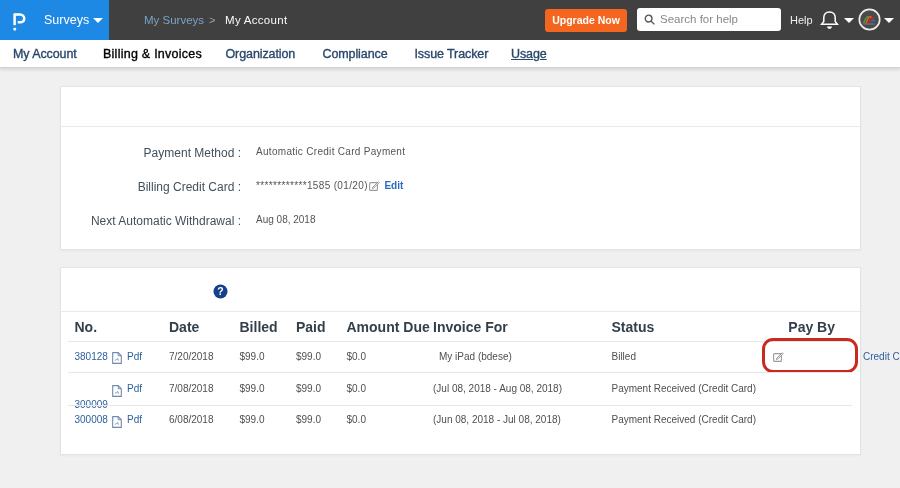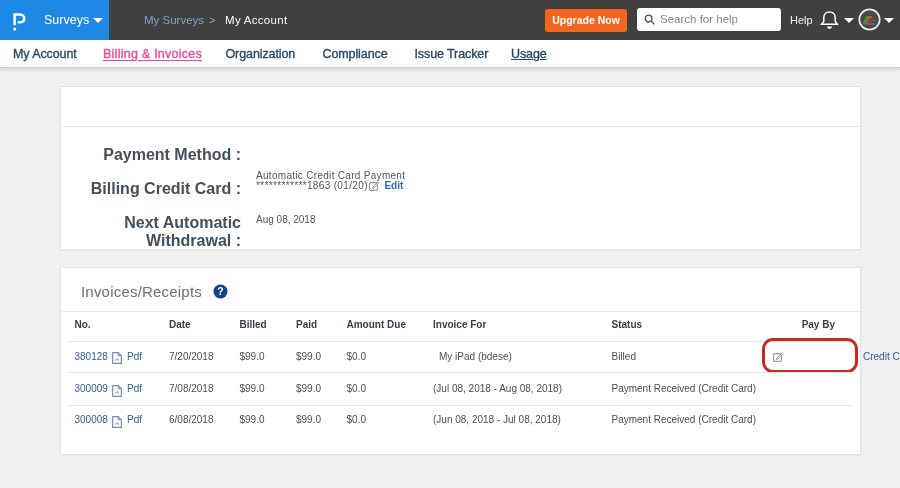--- a/index.html
+++ b/index.html
@@ -16,35 +16,35 @@
   #crumbsep { position:absolute; left:209px; top:0; height:40px; line-height:41px; color:#93a9bb; font-size:11px; }
   #crumb2 { position:absolute; left:225px; top:0; height:40px; line-height:41px; color:#fafafa; font-size:11.5px; letter-spacing:0.3px; }
   #upbtn { position:absolute; left:545px; top:9px; width:82px; height:23px; background:#f4661f; border-radius:3px; color:#fff; font-size:10.5px; font-weight:bold; text-align:center; line-height:23px; }
   #searchbox { position:absolute; left:637px; top:8px; width:144px; height:23px; background:#fff; border-radius:3px; }
   #searchtext { position:absolute; left:23px; top:0; line-height:23px; font-size:11.5px; color:#888; }
   #helptxt { position:absolute; left:790px; top:0; height:40px; line-height:40px; color:#efefef; font-size:11px; }
 
   
   #navbar { position:absolute; left:0; top:40px; width:900px; height:27.5px; background:#fff; border-bottom:1px solid #d2d2d2; box-shadow:0 2px 3px rgba(0,0,0,0.10); }
   .tab { position:absolute; top:0; height:27px; line-height:28px; font-size:12.5px; color:#29476a; -webkit-text-stroke:0.35px currentColor; letter-spacing:-0.1px; }
-  .tab.active { color:#ec4899; text-decoration:underline; text-underline-offset:2px; letter-spacing:0.25px; }
+  .tab.active { color:#000000; text-underline-offset:2px; letter-spacing:0.25px; }
 
   
   .card { position:absolute; left:60px; width:801px; background:#fff; border:1px solid #e3e3e3; box-shadow:0 1px 2px rgba(0,0,0,0.04); }
   #card1 { top:86px; height:164px; }
   #card2 { top:267px; height:188px; }
   .ht { position:absolute; color:#6f6f6f; }
   .hline { position:absolute; left:0; width:100%; border-bottom:1px solid #e9e9e9; }
 
-  .blabel { position:absolute; width:180px; text-align:right; font-size:16px; font-weight:bold; color:#42505c; }
+  .blabel { position:absolute; width:180px; text-align:right; font-size:12px; font-weight:normal; color:#42505c; }
   .bval { position:absolute; left:195px; font-size:10px; color:#555; white-space:nowrap; }
   .blink { color:#2a6bbf; font-weight:bold; }
 
   
-  .th { position:absolute; font-size:10px; font-weight:bold; color:#333f4a; white-space:nowrap; }
+  .th { position:absolute; font-size:14px; font-weight:bold; color:#333f4a; white-space:nowrap; }
   .td { position:absolute; font-size:10px; color:#4f4f4f; white-space:nowrap;text-align:center; }
   .tlink { color:#2c5f9d; }
   .rline { position:absolute; left:7px; width:784px; border-bottom:1px solid #e6e6e6; }
 
   #redbox { position:absolute; left:701px; top:70px; width:96px; height:35px; border:3.4px solid #c9291f; border-radius:11px; }
 </style>
 </head>
 <body>
 
 <div id="topbar">
@@ -91,37 +91,36 @@
   <span class="tab" style="left:225.5px;">Organization</span>
   <span class="tab" style="left:322.5px;">Compliance</span>
   <span class="tab" style="left:414.5px;">Issue Tracker</span>
   <span class="tab" style="left:511px;text-decoration:underline;">Usage</span>
 </div>
 
 <div class="card" id="card1">
   <div class="hline" style="top:39px;"></div>
 
   <div class="blabel" style="top:59px;">Payment Method :</div>
-  <div class="bval" style="top:59px; letter-spacing:0.3px;margin-top:24px;">Automatic Credit Card Payment</div>
+  <div class="bval" style="top:59px; letter-spacing:0.3px;">Automatic Credit Card Payment</div>
 
   <div class="blabel" style="top:93px;">Billing Credit Card :</div>
-  <div class="bval" style="top:93px;"><span style="letter-spacing:0.35px;">************1863 (01/20)</span>
+  <div class="bval" style="top:93px;"><span style="letter-spacing:0.35px;">************1585 (01/20)</span>
     <svg style="vertical-align:-2px; margin-left:-2px;" width="11" height="11" viewBox="0 0 11 11">
       <rect x="0.6" y="2.6" width="7.8" height="7.8" rx="1" fill="none" stroke="#9a9a9a" stroke-width="1.1"></rect>
       <path d="M3.8 7.2 L9.3 1.7 L10.2 2.6 L4.7 8.1 L3.4 8.5 Z" fill="#fff" stroke="#8b8b8b" stroke-width="0.9"></path>
     </svg>
     <span class="blink" style="margin-left:2px;">Edit</span>
   </div>
 
   <div class="blabel" style="top:127px;">Next Automatic Withdrawal :</div>
   <div class="bval" style="top:127px;">Aug 08, 2018</div>
 </div>
 
 <div class="card" id="card2">
-  <span class="ht" style="left:20px; top:15px; font-size:15px; letter-spacing:0.2px;">Invoices/Receipts</span>
   <svg class="abs" style="left:152px; top:16px;" width="15" height="15" viewBox="0 0 15 15">
     <circle cx="7.5" cy="7.5" r="7" fill="#14408c"></circle>
     <text x="7.5" y="11.2" font-size="10.5" font-weight="bold" fill="#fff" text-anchor="middle" font-family="Liberation Sans, sans-serif">?</text>
   </svg>
   <div class="hline" style="top:43px;"></div>
 
   <div class="th" style="left:13.5px; top:51px;">No.</div>
   <div class="th" style="left:108px; top:51px;">Date</div>
   <div class="th" style="left:178.5px; top:51px;">Billed</div>
   <div class="th" style="left:235px; top:51px;">Paid</div>
@@ -145,21 +144,21 @@
   <div class="td" style="left:378px; top:83px;">My iPad (bdese)</div>
   <div class="td" style="left:550.5px; top:83px;">Billed</div>
   <div id="redbox"></div>
   <svg class="abs" style="left:712px; top:83px;" width="11" height="11" viewBox="0 0 11 11">
     <rect x="0.6" y="2.6" width="7.8" height="7.8" rx="1" fill="none" stroke="#9a9a9a" stroke-width="1.1"></rect>
     <path d="M3.8 7.2 L9.3 1.7 L10.2 2.6 L4.7 8.1 L3.4 8.5 Z" fill="#fff" stroke="#8b8b8b" stroke-width="0.9"></path>
   </svg>
   <div class="td tlink" style="left:766px; top:83px;margin-left:36px;">Credit Card</div>
   <div class="rline" style="top:104px;"></div>
 
-  <div class="td tlink" style="left:13.5px; top:115px;">300009</div>
+  <div class="td tlink" style="left:13.5px; top:131px;">300009</div>
   <svg class="abs" style="left:51px; top:116.5px;" width="10" height="12" viewBox="0 0 10 12">
     <path d="M0.7 0.6 H6.2 L9.3 3.7 V11.4 H0.7 Z" fill="none" stroke="#7189ae" stroke-width="1.1"></path>
     <path d="M6.2 0.6 V3.7 H9.3" fill="none" stroke="#7189ae" stroke-width="1"></path>
     <path d="M3 8.5 C4.2 8.2 5.2 6 5.8 6.6 C6.3 7.1 5 8.7 6.9 8.1" fill="none" stroke="#7189ae" stroke-width="0.9"></path>
   </svg>
   <div class="td tlink" style="left:66px; top:115px;">Pdf</div>
   <div class="td" style="left:108px; top:115px;">7/08/2018</div>
   <div class="td" style="left:178.5px; top:115px;">$99.0</div>
   <div class="td" style="left:235px; top:115px;">$99.0</div>
   <div class="td" style="left:285.5px; top:115px;">$0.0</div>

